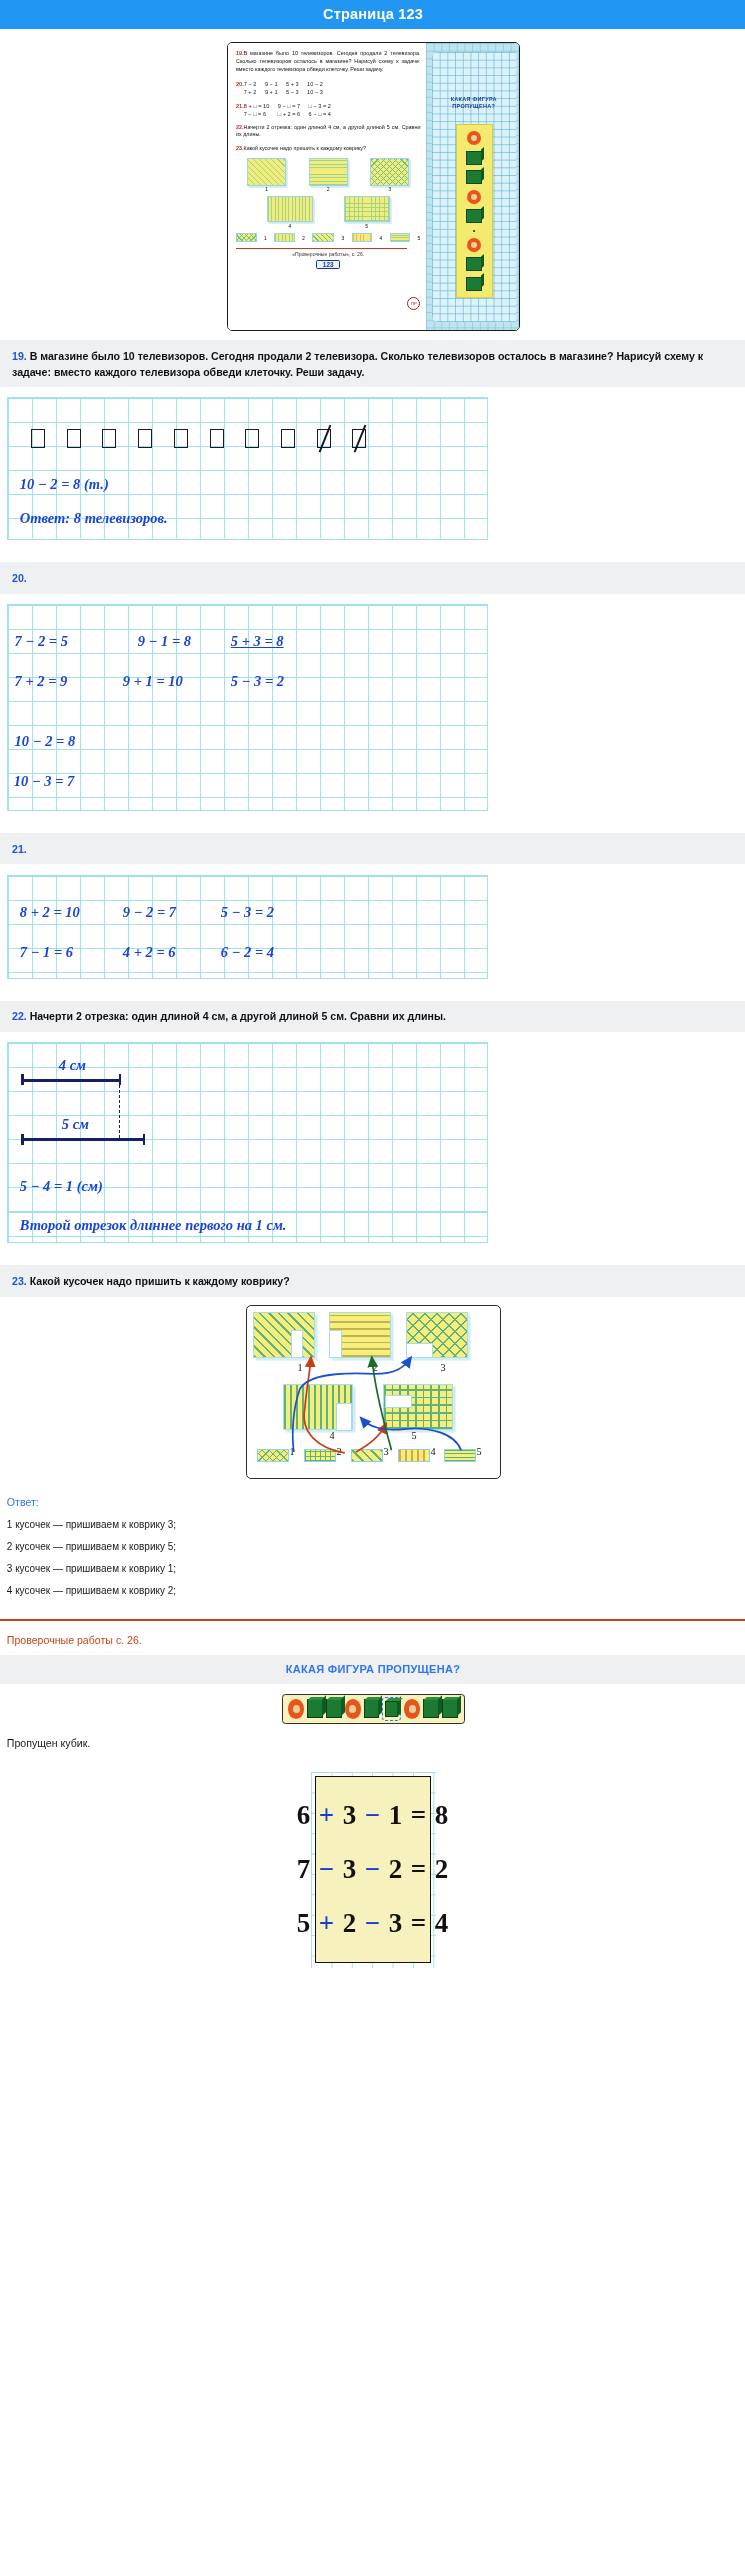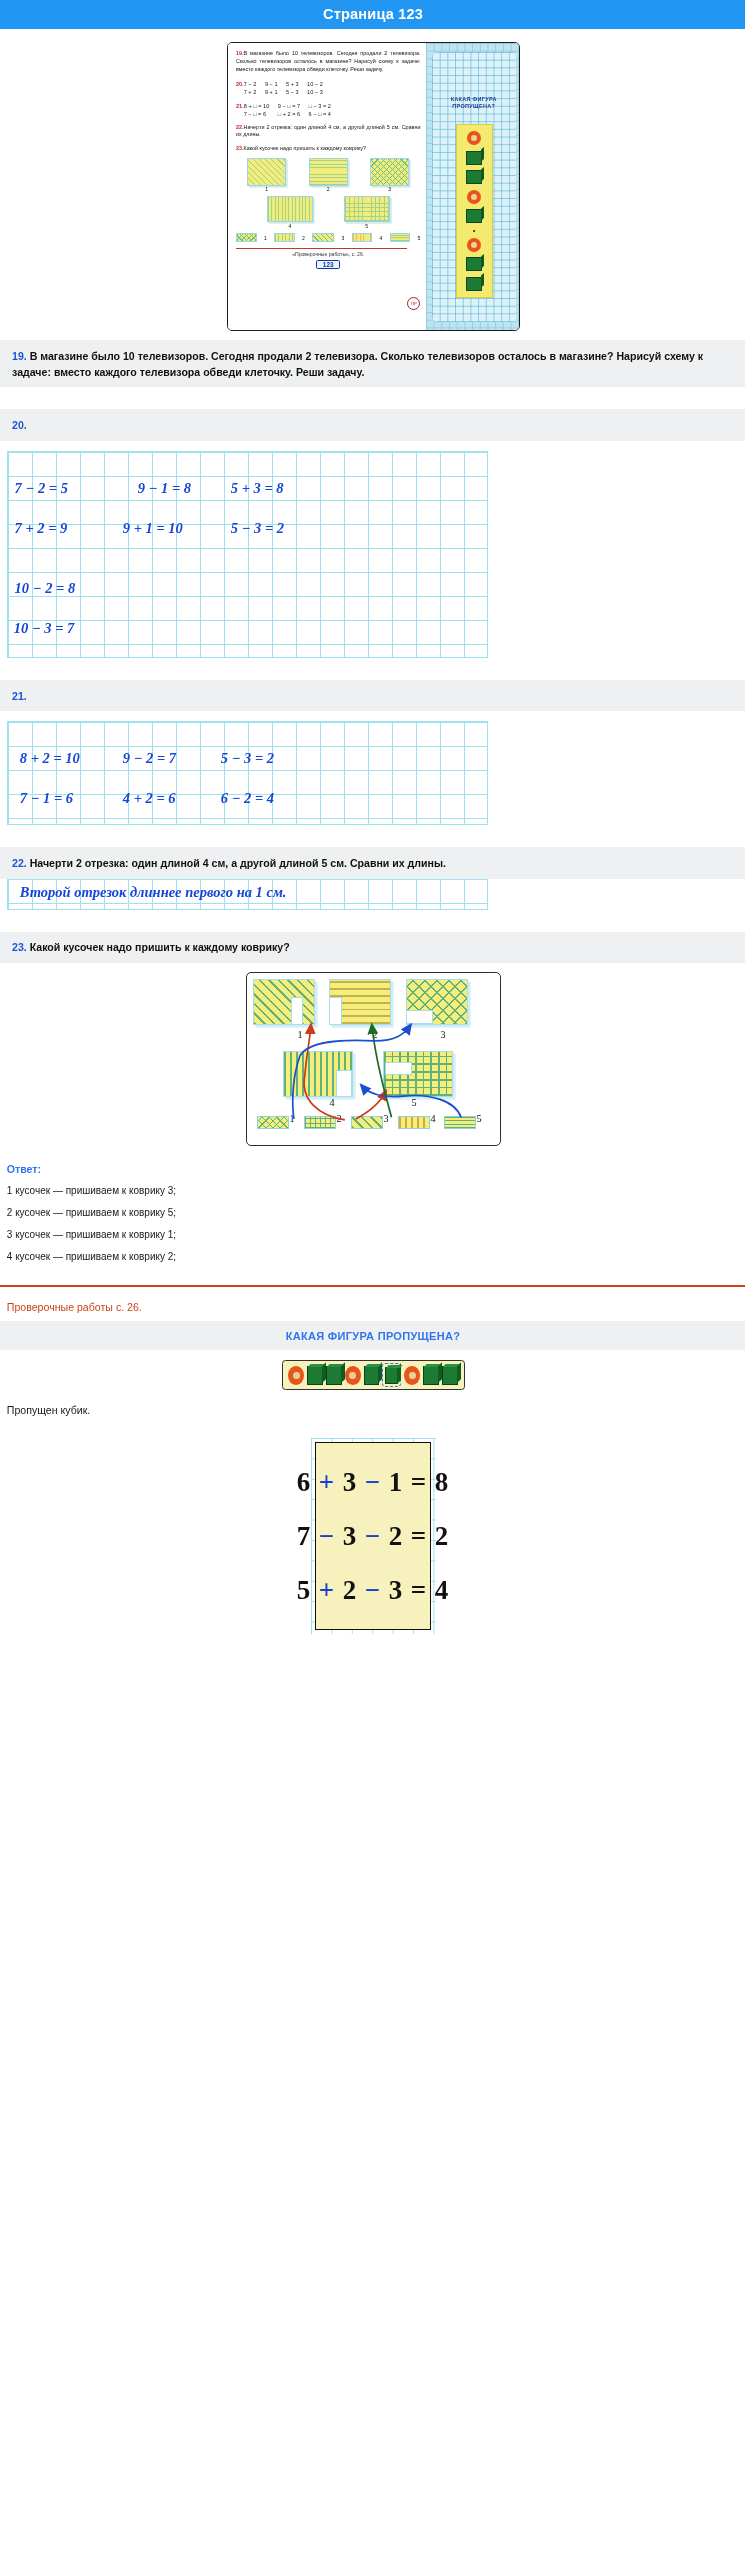--- a/index.html
+++ b/index.html
@@ -141,21 +141,21 @@
     background:#fff;position:relative;box-sizing:border-box;
   }
   .bigrug{position:absolute;background:#f4ee7c;border:0.9px solid #a9dcea;
     box-shadow:2.6px 2.6px 0 #d3edf5;}
   .notch{position:absolute;background:#ffffff;border:0.9px solid #a9dcea;}
   .numlbl{position:absolute;font-size:10.2px;color:#111;font-family:"Liberation Serif",serif;}
   .smstrip{position:absolute;height:11px;background:#f4ee7c;border:0.9px solid #8fd2e6;}
   .smlbl{position:absolute;font-size:10.2px;color:#111;font-family:"Liberation Serif",serif;}
 
   
-  .ans-label{color:#2f74f0;font-size:10.6px;padding:12px 6.8px 5.1px 6.8px;font-weight:bold;}
+  .ans-label{color:#2f74f0;font-size:10.6px;padding:12px 6.8px 5.1px 6.8px;}
   .ans-line{font-size:10px;color:#1a1a1a;padding:3.4px 6.8px;line-height:15.3px;}
   .hr-orange{border:0;border-top:2.6px solid #c9441a;margin:17px 0 0 0;}
   .note-red{color:#c9441a;font-size:10.6px;padding:13.6px 6.8px 8.5px 6.8px;}
   .plain{font-size:10.6px;color:#1a1a1a;padding:10.2px 6.8px;}
 
   
   .figwrap{display:flex;justify-content:center;padding:10.2px 0 3.4px 0;}
   .figbox{
     width:183px;height:30px;background:#f7f2bd;border:0.9px solid #33312a;
     border-radius:3.4px;display:flex;align-items:center;justify-content:space-around;
@@ -301,30 +301,46 @@
       </div>
 
     </div>
   </div>
 
   <div class="taskbar">
     <span class="n">19.</span>
     <span>В магазине было 10 телевизоров. Сегодня продали 2 телевизора. Сколько телевизоров осталось в магазине? Нарисуй схему к задаче: вместо каждого телевизора обведи клеточку. Реши задачу.</span>
   </div>
 
+  <div class="grid" style="width:481px;height:143px;">
+    <div class="sq" style="left:23px;top:31px;"></div>
+    <div class="sq" style="left:59px;top:31px;"></div>
+    <div class="sq" style="left:94px;top:31px;"></div>
+    <div class="sq" style="left:130px;top:31px;"></div>
+    <div class="sq" style="left:166px;top:31px;"></div>
+    <div class="sq" style="left:202px;top:31px;"></div>
+    <div class="sq" style="left:237px;top:31px;"></div>
+    <div class="sq" style="left:273px;top:31px;"></div>
+    <div class="sq" style="left:309px;top:31px;"></div>
+    <div class="slash" style="left:316px;top:25.5px;"></div>
+    <div class="sq" style="left:344px;top:31px;"></div>
+    <div class="slash" style="left:351px;top:25.5px;"></div>
+    <div class="hw" style="left:12px;top:78px;">10 − 2 = 8 (т.)</div>
+    <div class="hw" style="left:12px;top:112px;">Ответ: 8 телевизоров.</div>
+  </div>
 
   <div class="taskbar" style="margin-top:22px;">
     <span class="n">20.</span>
     <span></span>
   </div>
 
   <div class="grid" style="width:481px;height:207px;">
     <div class="hw" style="left:6.8px;top:28px;">7 − 2 = 5</div>
     <div class="hw" style="left:115px;top:28px;margin-left:15px;">9 − 1 = 8</div>
-    <div class="hw" style="left:223px;top:28px;">5 + 3 = 8</div>
+    <div class="hw" style="left:223px;top:28px;text-decoration:underline;">5 + 3 = 8</div>
     <div class="hw" style="left:6.8px;top:68px;">7 + 2 = 9</div>
     <div class="hw" style="left:115px;top:68px;">9 + 1 = 10</div>
     <div class="hw" style="left:223px;top:68px;">5 − 3 = 2</div>
     <div class="hw" style="left:6.8px;top:128px;">10 − 2 = 8</div>
     <div class="hw" style="left:6px;top:168px;">10 − 3 = 7</div>
   </div>
 
   <div class="taskbar" style="margin-top:22px;">
     <span class="n">21.</span>
     <span></span>
@@ -337,20 +353,35 @@
     <div class="hw" style="left:12px;top:68px;">7 − 1 = 6</div>
     <div class="hw" style="left:115px;top:68px;">4 + 2 = 6</div>
     <div class="hw" style="left:213px;top:68px;">6 − 2 = 4</div>
   </div>
 
   <div class="taskbar" style="margin-top:22px;">
     <span class="n">22.</span>
     <span>Начерти 2 отрезка: один длиной 4 см, а другой длиной 5 см. Сравни их длины.</span>
   </div>
 
+  <div class="grid" style="width:481px;height:170px;">
+    <div class="hw" style="left:51px;top:13.6px;">4 см</div>
+    <div class="seg" style="left:13.6px;top:36px;width:99px;"></div>
+    <div class="cap" style="left:13.6px;top:31px;"></div>
+    <div class="cap" style="left:111px;top:31px;"></div>
+
+    <div class="dash" style="left:111px;top:37px;height:58px;"></div>
+
+    <div class="hw" style="left:54px;top:73px;">5 см</div>
+    <div class="seg" style="left:13.6px;top:95px;width:124px;"></div>
+    <div class="cap" style="left:13.6px;top:91px;"></div>
+    <div class="cap" style="left:135px;top:91px;"></div>
+
+    <div class="hw" style="left:12px;top:135px;">5 − 4 = 1 (см)</div>
+  </div>
 
   <div style="margin-left:6.8px;width:481px;position:relative;height:31px;background:#fff;background-image:linear-gradient(to right,#9fe2ef 0.9px,transparent 0.9px),linear-gradient(to bottom,#9fe2ef 0.9px,transparent 0.9px);background-size:24px 24px;border:0.9px solid #9fe2ef;border-top:none;box-sizing:border-box;">
     <div class="hw" style="left:12px;top:5.1px;">Второй отрезок длиннее первого на 1 см.</div>
   </div>
 
   <div class="taskbar" style="margin-top:22px;">
     <span class="n">23.</span>
     <span>Какой кусочек надо пришить к каждому коврику?</span>
   </div>
 

